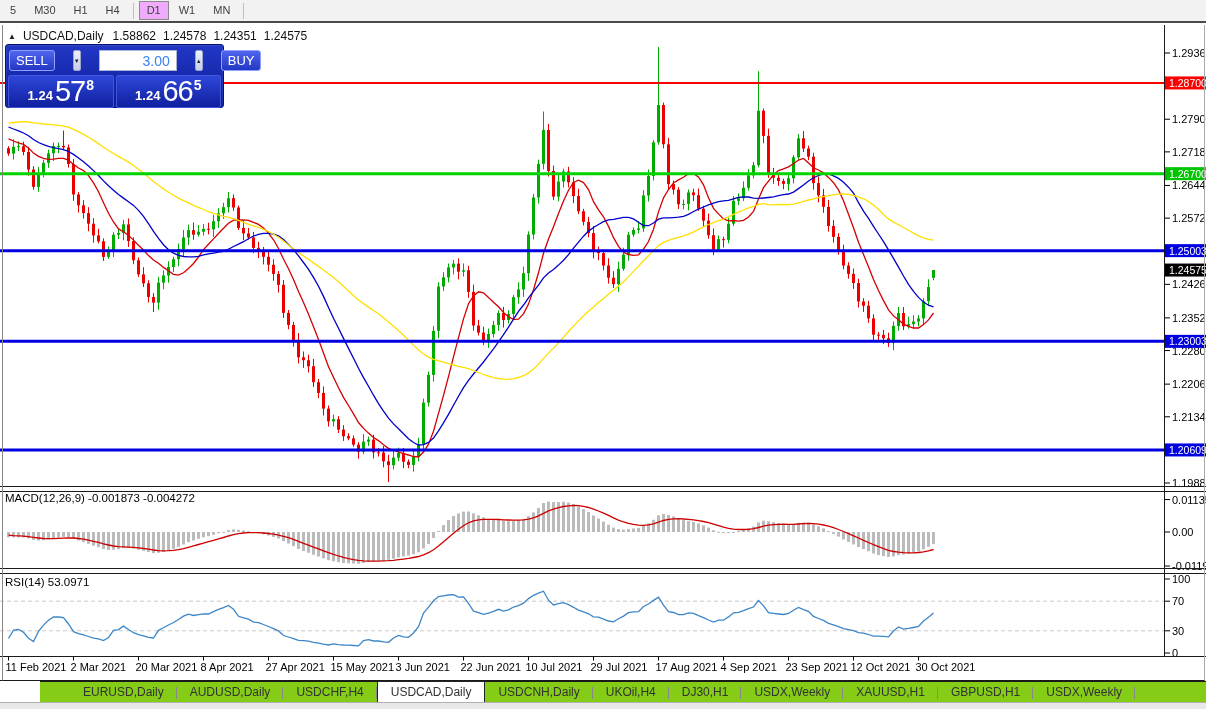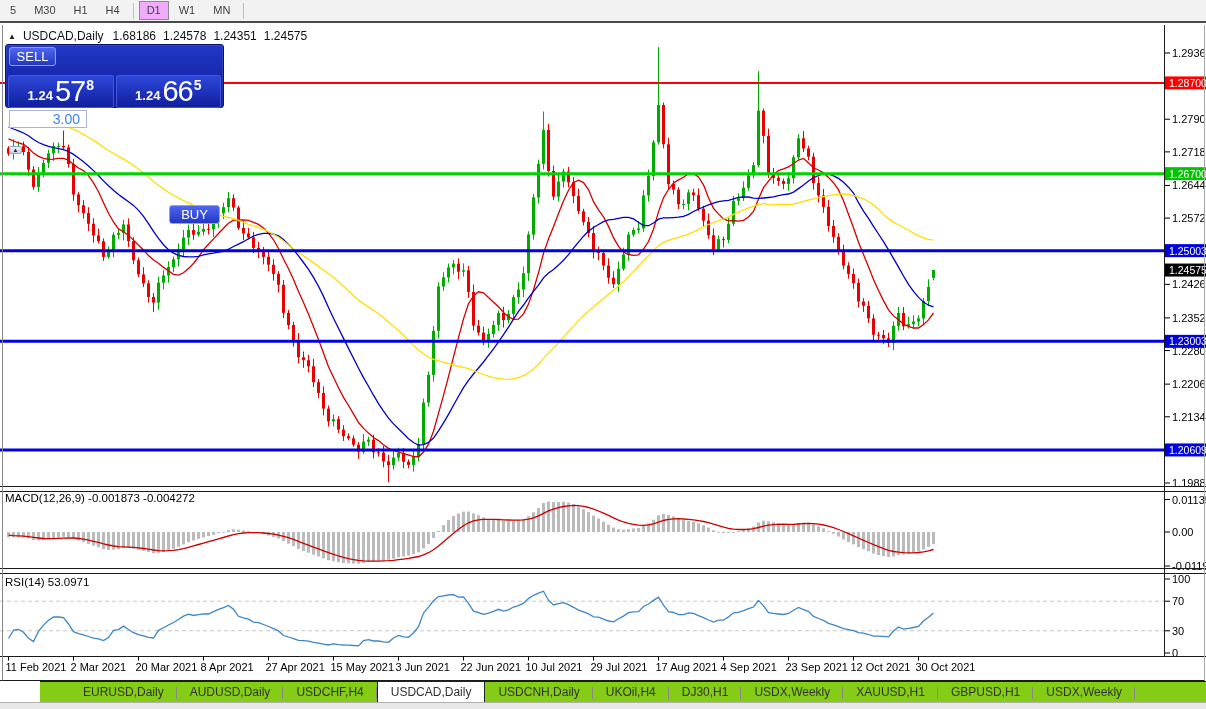--- a/index.html
+++ b/index.html
@@ -17,21 +17,21 @@
   .chart-area{position:absolute;left:0;top:25px;width:1206px;height:656px;background:#fff;}
   #chart{position:absolute;left:0;top:0;}
   .chart-header{position:absolute;left:8px;top:4px;font-size:12px;color:#111;display:flex;
                 align-items:center;gap:7px;background:transparent;}
   .chart-header .tri{font-size:8px;color:#222;cursor:pointer;}
   .chart-header .sym{margin-right:2px;}
   
   .trade-panel{position:absolute;left:5px;top:19px;width:219px;height:64px;border-radius:3px;
                background:linear-gradient(180deg,#2238c6 0%,#0b1a96 100%);border:1px solid #0a1170;
                box-shadow:0 0 0 1px rgba(255,255,255,0.08) inset;}
-  .tp-row1{display:flex;align-items:flex-start;height:26px;padding:2px 3px 0 3px;gap:18px;flex-direction:column;}
+  .tp-row1{display:flex;align-items:flex-end;height:26px;padding:2px 3px 0 3px;gap:18px;}
   .btn-trade{font-family:inherit;font-size:13px;color:#fff;border:1px solid #8fa0ff;border-radius:3px;
              background:linear-gradient(180deg,#5066ee 0%,#2337c4 100%);height:21px;cursor:pointer;}
   .btn-sell{width:47px;}
   .btn-buy{width:51px;margin-left:auto;margin-top:33px;}
   .spin{width:13px;height:21px;font-size:6px;color:#223;border:1px solid #9aa8cc;border-radius:2px;
         background:linear-gradient(180deg,#eef1fa 0%,#c7cfe8 100%);padding:0;cursor:pointer;}
   .vol{width:78px;height:21px;border:1px solid #aab4d4;background:#fff;font-family:inherit;
        font-size:14px;color:#3b82f6;text-align:right;padding:0 6px 0 2px;}
   .tp-row2{display:flex;gap:2px;padding:4px 2px;}
   .price{flex:1;height:33px;border:1px solid #4156dd;border-radius:2px;
@@ -743,21 +743,21 @@
           <line x1="0" y1="655.5" x2="1205" y2="655.5" stroke="#1a1a1a" stroke-width="1"></line>
           <line x1="1164.5" y1="0" x2="1164.5" y2="631.5" stroke="#1a1a1a"></line>
           <line x1="2.5" y1="0" x2="2.5" y2="655.5" stroke="#888"></line>
           <line x1="1204.5" y1="0" x2="1204.5" y2="655.5" stroke="#aaa"></line>
         </g>
       </svg>
 
     <div class="chart-header">
       <span class="tri">▲</span>
       <span class="sym">USDCAD,Daily</span>
-      <span>1.68186</span>
+      <span>1.58862</span>
       <span>1.24578</span>
       <span>1.24351</span>
       <span>1.24575</span>
     </div>
 
     <div class="trade-panel">
       <div class="tp-row1">
         <button class="btn-trade btn-sell">SELL</button>
         <button class="spin">▼</button>
         <input class="vol" value="3.00" style="">

